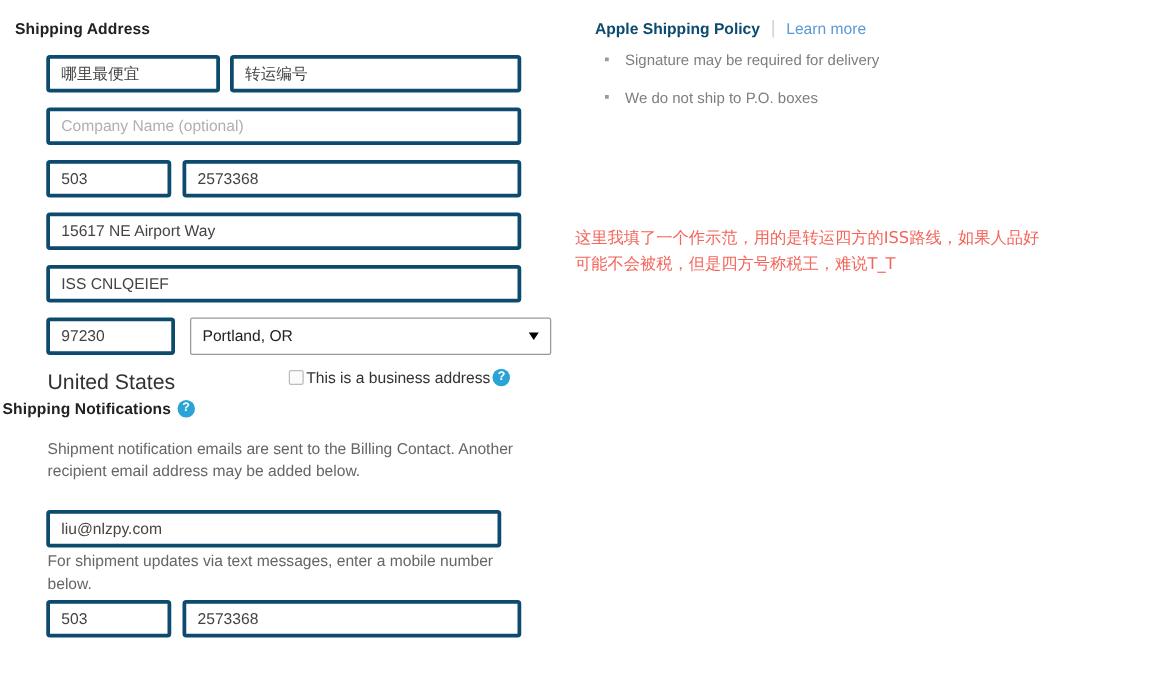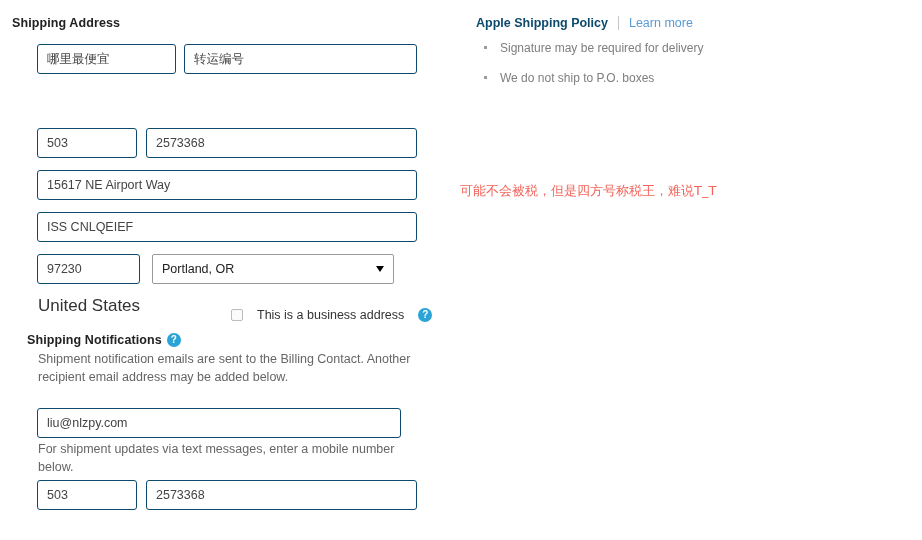--- a/index.html
+++ b/index.html
@@ -36,21 +36,21 @@
   #shipping-address-heading {
     position: absolute;
     left: 12px;
     top: 16px;
   }
 
   .field {
     position: absolute;
     box-sizing: border-box;
     height: 30px;
-    border: 1px solid #0c4a6e;
+    border: 3px solid #0c4a6e;
     border-radius: 3px;
     background: #ffffff;
     font-family: "Liberation Sans", "DejaVu Sans", sans-serif;
     font-size: 12.5px;
     color: #444444;
     padding: 0 9px;
     line-height: 28px;
     outline: none;
   }
   .field::placeholder { color: #b0b0b0; }
@@ -62,21 +62,21 @@
   #field-phone-area{ left: 37px; top: 128px; width: 100px; }
   #field-phone-num { left: 146px; top: 128px; width: 271px; }
   #field-street1   { left: 37px; top: 170px; width: 380px; }
   #field-street2   { left: 37px; top: 212px; width: 380px; }
   #field-zip       { left: 37px; top: 254px; width: 103px; }
 
   #field-city-state {
     position: absolute;
     left: 152px;
     top: 254px;
-    width: 242px;
+    width: 289px;
     height: 30px;
     box-sizing: border-box;
     border: 1px solid #999999;
     border-radius: 2px;
     background: #ffffff;
     font-size: 12.5px;
     color: #222222;
     padding: 0 9px;
     line-height: 28px;
     cursor: default;
@@ -97,24 +97,24 @@
     position: absolute;
     left: 38px;
     top: 296px;
     font-size: 17px;
     color: #333333;
   }
 
   #business-address-row {
     position: absolute;
     left: 231px;
-    top: 308px;
+    top: 295px;
     display: flex;
     align-items: center;
-    gap: 14px;
+    gap: 2px;
     white-space: nowrap;
   }
   #business-checkbox {
     width: 12px;
     height: 12px;
     box-sizing: border-box;
     border: 1px solid #bcbcbc;
     border-radius: 2px;
     background: #fbfbfb;
     cursor: pointer;
@@ -137,26 +137,25 @@
     font-weight: bold;
     line-height: 14px;
     text-align: center;
     cursor: pointer;
     vertical-align: middle;
     font-family: "Liberation Sans", "DejaVu Sans", sans-serif;
   }
 
   #shipping-notifications-heading {
     position: absolute;
-    left: 27px;
+    left: 2px;
     top: 320px;
     display: flex;
     align-items: flex-start;
     gap: 5px;
-    margin-top: 13px;
   }
 
   .helper-text {
     position: absolute;
     font-size: 12.5px;
     color: #666666;
     line-height: 18px;
   }
   #email-helper-text { left: 38px; top: 350px; width: 374px; }
   #sms-helper-text   { left: 38px; top: 440px; width: 374px; }
@@ -243,20 +242,21 @@
 <body>
 
 <div id="left-col">
 
   <div id="shipping-address-heading" class="section-head">Shipping Address</div>
 
   <input id="field-firstname" class="field" type="text" value="哪里最便宜" style="">
 
   <input id="field-lastname" class="field" type="text" value="转运编号" style="">
 
+  <input id="field-company" class="field" type="text" placeholder="Company Name (optional)" style="">
 
   <input id="field-phone-area" class="field" type="text" value="503" style="">
 
   <input id="field-phone-num" class="field" type="text" value="2573368" style="">
 
   <input id="field-street1" class="field" type="text" value="15617 NE Airport Way" style="">
 
   <input id="field-street2" class="field" type="text" value="ISS CNLQEIEF" style="">
 
   <input id="field-zip" class="field" type="text" value="97230" style="">
@@ -297,15 +297,16 @@
     <span id="policy-divider"></span>
     <a id="learn-more-link" class="link">Learn more</a>
   </div>
 
   <ul id="policy-list">
     <li><span>Signature may be required for delivery</span></li>
     <li><span>We do not ship to P.O. boxes</span></li>
   </ul>
 
   <div id="annotation-note">
+    <div>这里我填了一个作示范，用的是转运四方的ISS路线，如果人品好</div>
     <div>可能不会被税，但是四方号称税王，难说T_T</div>
   </div>
 </div>
 
 </body></html>

